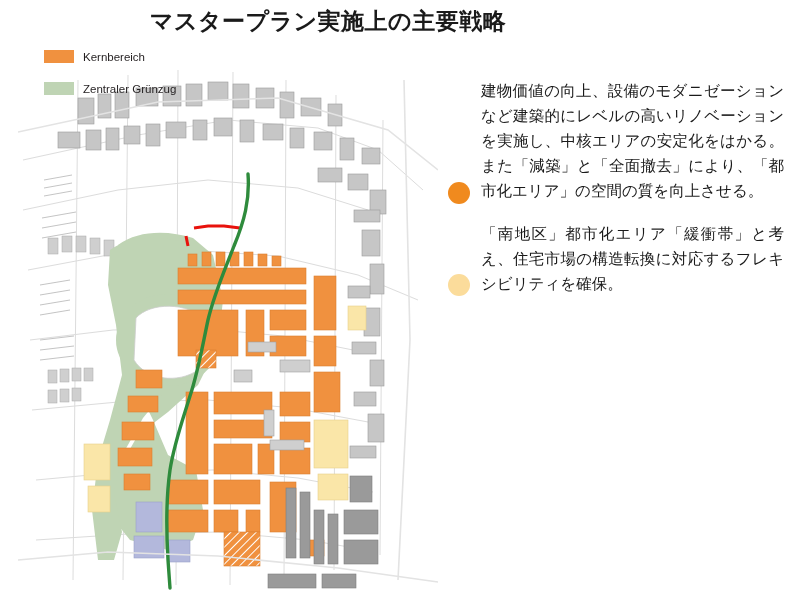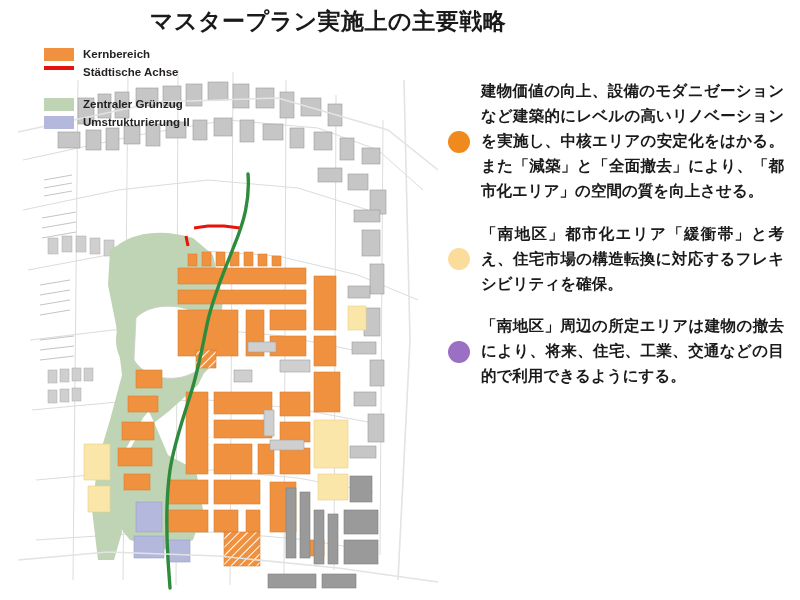--- a/index.html
+++ b/index.html
@@ -49,24 +49,23 @@
   
   .legend {
     position: absolute;
     left: 26px;
     top: 8px;
     width: 215px;
     z-index: 6;
   }
   .legend-row {
     display: flex;
-    align-items: flex-start;
+    align-items: center;
     margin-bottom: 1px;
     height: 17px;
-    font-weight: bold;
   }
   .legend-row.spacer-top { margin-top: 15px; }
   .legend-swatch {
     width: 30px;
     height: 13px;
     margin-right: 9px;
     flex: none;
   }
   .legend-swatch.line {
     height: 4px;
@@ -79,23 +78,22 @@
 
   
   .bullets {
     position: absolute;
     left: 448px;
     top: 78px;
     width: 336px;
   }
   .bullet {
     display: flex;
-    align-items: center;
+    align-items: flex-end;
     margin-bottom: 17px;
-    font-weight: bold;
   }
   .bullet-dot {
     width: 22px;
     height: 22px;
     border-radius: 50%;
     flex: none;
     margin-right: 11px;
     margin-top: 2px;
   }
   .bullet-text {
@@ -309,45 +307,33 @@
       <path d="M0,520 L90,512 L200,516 L320,528 L420,542"></path>
       <path d="M386,40 L392,300 L380,540"></path>
     </g>
   </svg>
 
   <div class="legend">
     <div class="legend-row">
       <span class="legend-swatch" style="background:#F0913F"></span>
       <span class="legend-label">Kernbereich</span>
     </div>
-    <div class="legend-row">
-      <span class="legend-swatch line" style="background:#E8120C"></span>
-      <span class="legend-label">Städtische Achse</span>
-    </div>
     <div class="legend-row spacer-top">
       <span class="legend-swatch" style="background:#BFD4B4"></span>
       <span class="legend-label">Zentraler Grünzug</span>
     </div>
-    <div class="legend-row">
-      <span class="legend-swatch" style="background:#B3B8DC"></span>
-      <span class="legend-label">Umstrukturierung II</span>
-    </div>
   </div>
 </div>
 
 <div class="bullets">
 
   <div class="bullet">
     <span class="bullet-dot" style="background:#F08A1E"></span>
     <span class="bullet-text">建物価値の向上、設備のモダニゼーションなど建築的にレベルの高いリノベーションを実施し、中核エリアの安定化をはかる。また「減築」と「全面撤去」により、「都市化エリア」の空間の質を向上させる。</span>
   </div>
 
   <div class="bullet">
     <span class="bullet-dot" style="background:#FBDC9B"></span>
     <span class="bullet-text">「南地区」都市化エリア「緩衝帯」と考え、住宅市場の構造転換に対応するフレキシビリティを確保。</span>
   </div>
 
-  <div class="bullet">
-    <span class="bullet-dot" style="background:#9B6FC4"></span>
-    <span class="bullet-text">「南地区」周辺の所定エリアは建物の撤去により、将来、住宅、工業、交通などの目的で利用できるようにする。</span>
-  </div>
 
 </div>
 
 </body></html>

